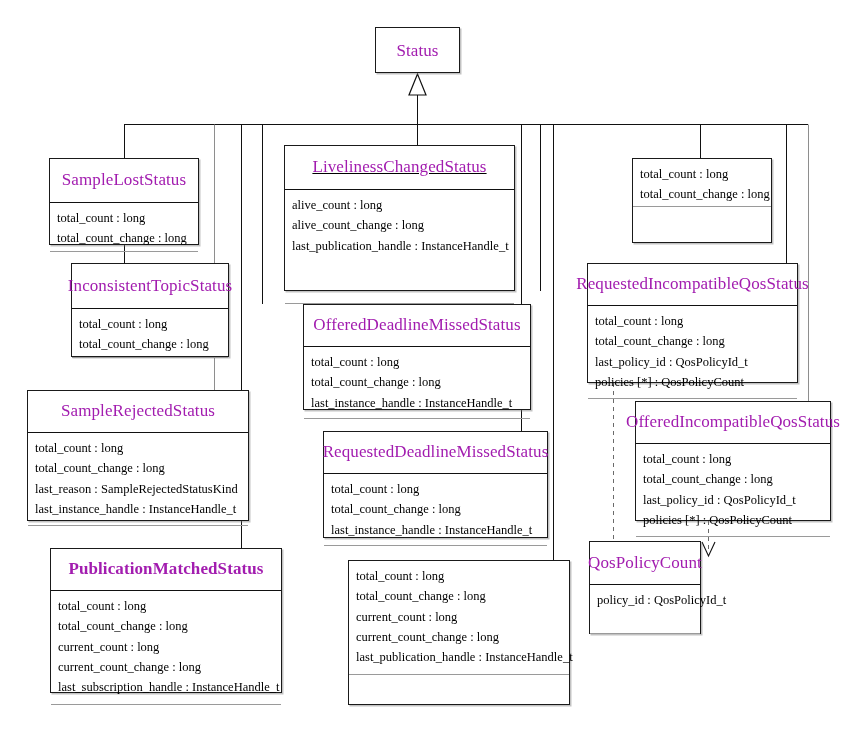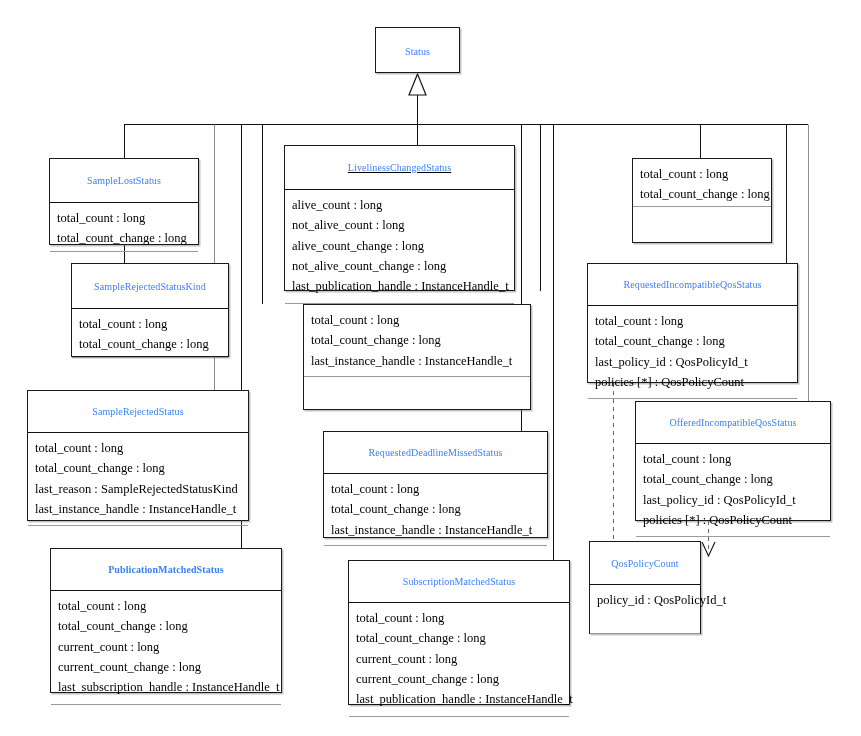--- a/index.html
+++ b/index.html
@@ -36,22 +36,22 @@
     box-sizing: border-box;
     width: 100%;
     border-bottom: 1.6px solid #111111;
     display: flex;
     align-items: center;
     justify-content: center;
     text-align: center;
     padding: 0 6px;
   }
   .uml-name {
-    font-size: 10px;
-    color: #3b82f6;
+    font-size: 17px;
+    color: #a21caf;
     line-height: 1.1;
     letter-spacing: 0.1px;
     white-space: nowrap;
     text-align: center;
   }
   .uml-attr-compartment {
     box-sizing: border-box;
     width: 100%;
     border-bottom: 1px solid #9a9a9a;
     padding: 5px 6px 5px 7px;
@@ -129,41 +129,39 @@
         <div class="uml-ops-compartment">
           <div class="empty-compartment-inner"></div>
         </div>
       </div>
       <div class="uml-class" style="left: 284px; top: 145px; width: 231px; height: 146px;">
         <div class="uml-name-compartment" style="height: 44px; text-decoration: underline;">
           <div class="uml-name">LivelinessChangedStatus</div>
         </div>
         <div class="uml-attr-compartment" style="height: 114px;">
           <div class="uml-attr">alive_count : long</div>
-          <div class="uml-attr">not_alive_count : long</div>
           <div class="uml-attr">alive_count_change : long</div>
-          <div class="uml-attr">not_alive_count_change : long</div>
           <div class="uml-attr">last_publication_handle : InstanceHandle_t</div>
         </div>
         <div class="uml-ops-compartment">
           <div class="empty-compartment-inner"></div>
         </div>
       </div>
       <div class="uml-class" style="left: 632px; top: 158px; width: 140px; height: 85px;">
         <div class="uml-attr-compartment" style="height: 48px;">
           <div class="uml-attr">total_count : long</div>
           <div class="uml-attr">total_count_change : long</div>
         </div>
         <div class="uml-ops-compartment">
           <div class="empty-compartment-inner"></div>
         </div>
       </div>
       <div class="uml-class" style="left: 71px; top: 263px; width: 158px; height: 94px;">
         <div class="uml-name-compartment" style="height: 45px;">
-          <div class="uml-name">SampleRejectedStatusKind</div>
+          <div class="uml-name">InconsistentTopicStatus</div>
         </div>
         <div class="uml-attr-compartment" style="height: 49px;">
           <div class="uml-attr">total_count : long</div>
           <div class="uml-attr">total_count_change : long</div>
         </div>
         <div class="uml-ops-compartment">
           <div class="empty-compartment-inner"></div>
         </div>
       </div>
       <div class="uml-class" style="left: 587px; top: 263px; width: 211px; height: 120px;">
@@ -174,20 +172,23 @@
           <div class="uml-attr">total_count : long</div>
           <div class="uml-attr">total_count_change : long</div>
           <div class="uml-attr">last_policy_id : QosPolicyId_t</div>
           <div class="uml-attr">policies [*] : QosPolicyCount</div>
         </div>
         <div class="uml-ops-compartment">
           <div class="empty-compartment-inner"></div>
         </div>
       </div>
       <div class="uml-class" style="left: 303px; top: 304px; width: 228px; height: 106px;">
+        <div class="uml-name-compartment" style="height: 42px;">
+          <div class="uml-name">OfferedDeadlineMissedStatus</div>
+        </div>
         <div class="uml-attr-compartment" style="height: 72px;">
           <div class="uml-attr">total_count : long</div>
           <div class="uml-attr">total_count_change : long</div>
           <div class="uml-attr">last_instance_handle : InstanceHandle_t</div>
         </div>
         <div class="uml-ops-compartment">
           <div class="empty-compartment-inner"></div>
         </div>
       </div>
       <div class="uml-class" style="left: 27px; top: 390px; width: 222px; height: 131px;">
@@ -251,23 +252,20 @@
           <div class="uml-name">QosPolicyCount</div>
         </div>
         <div class="uml-attr-compartment" style="height: 49px;">
           <div class="uml-attr">policy_id : QosPolicyId_t</div>
         </div>
         <div class="uml-ops-compartment">
           <div class="empty-compartment-inner"></div>
         </div>
       </div>
       <div class="uml-class" style="left: 348px; top: 560px; width: 222px; height: 145px;">
-        <div class="uml-name-compartment" style="height: 42px;">
-          <div class="uml-name">SubscriptionMatchedStatus</div>
-        </div>
         <div class="uml-attr-compartment" style="height: 114px;">
           <div class="uml-attr">total_count : long</div>
           <div class="uml-attr">total_count_change : long</div>
           <div class="uml-attr">current_count : long</div>
           <div class="uml-attr">current_count_change : long</div>
           <div class="uml-attr">last_publication_handle : InstanceHandle_t</div>
         </div>
         <div class="uml-ops-compartment">
           <div class="empty-compartment-inner"></div>
         </div>

